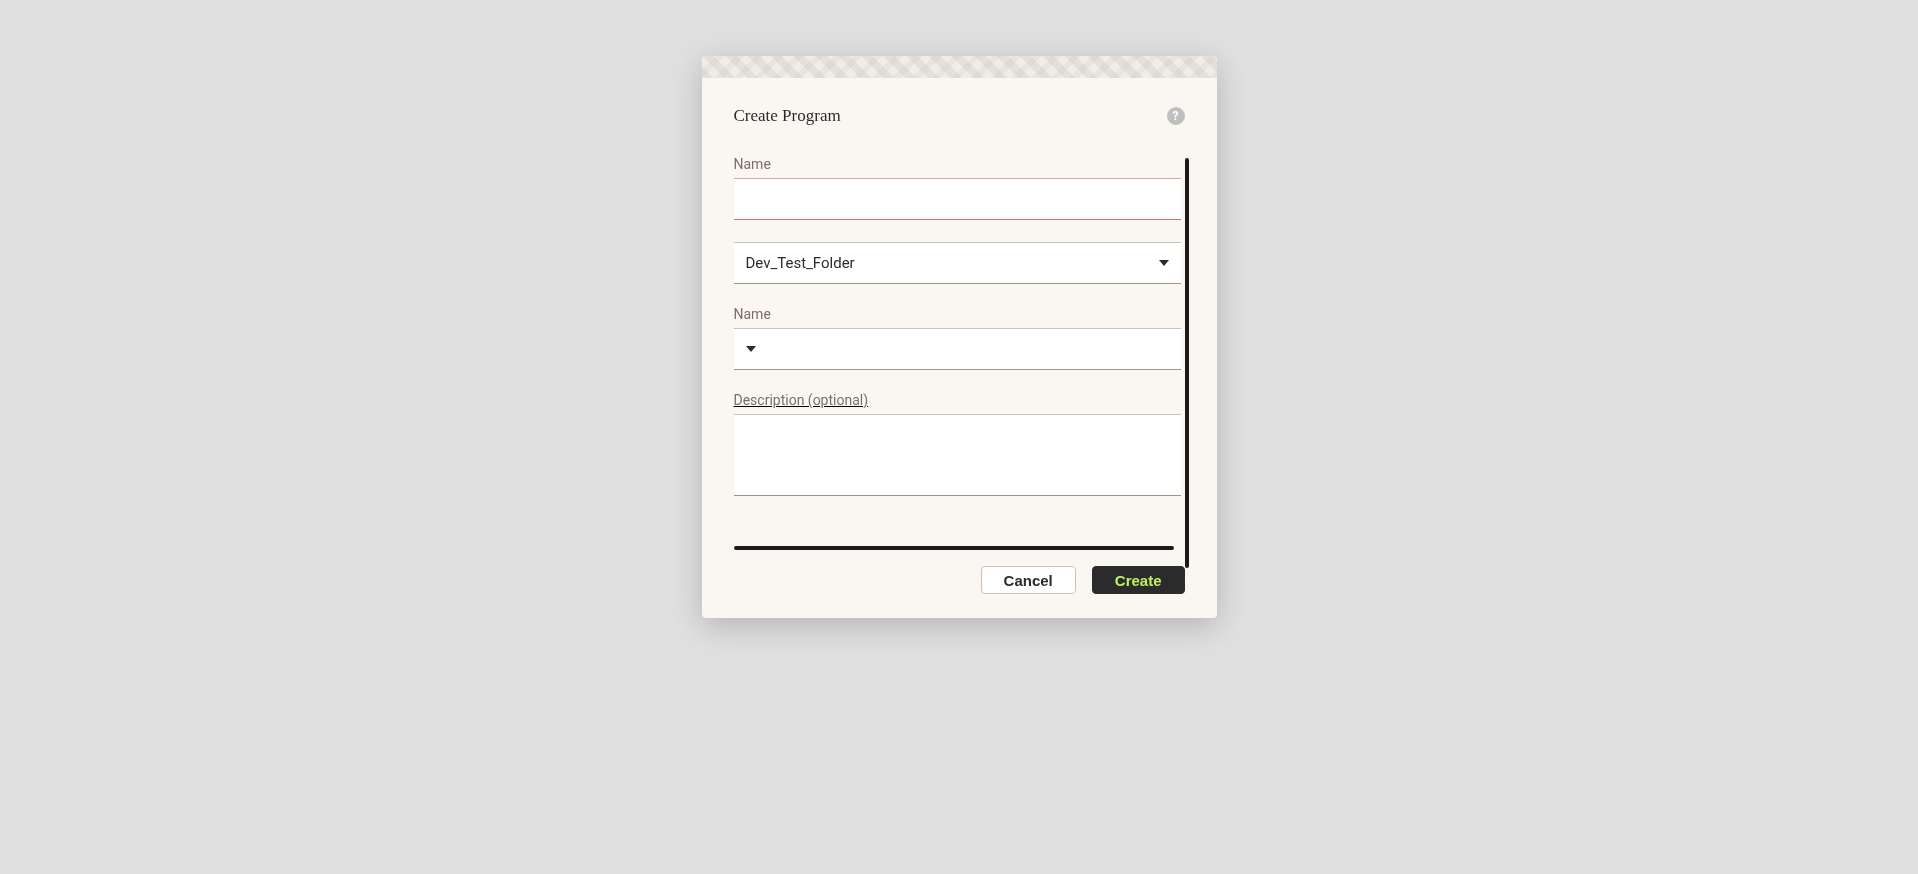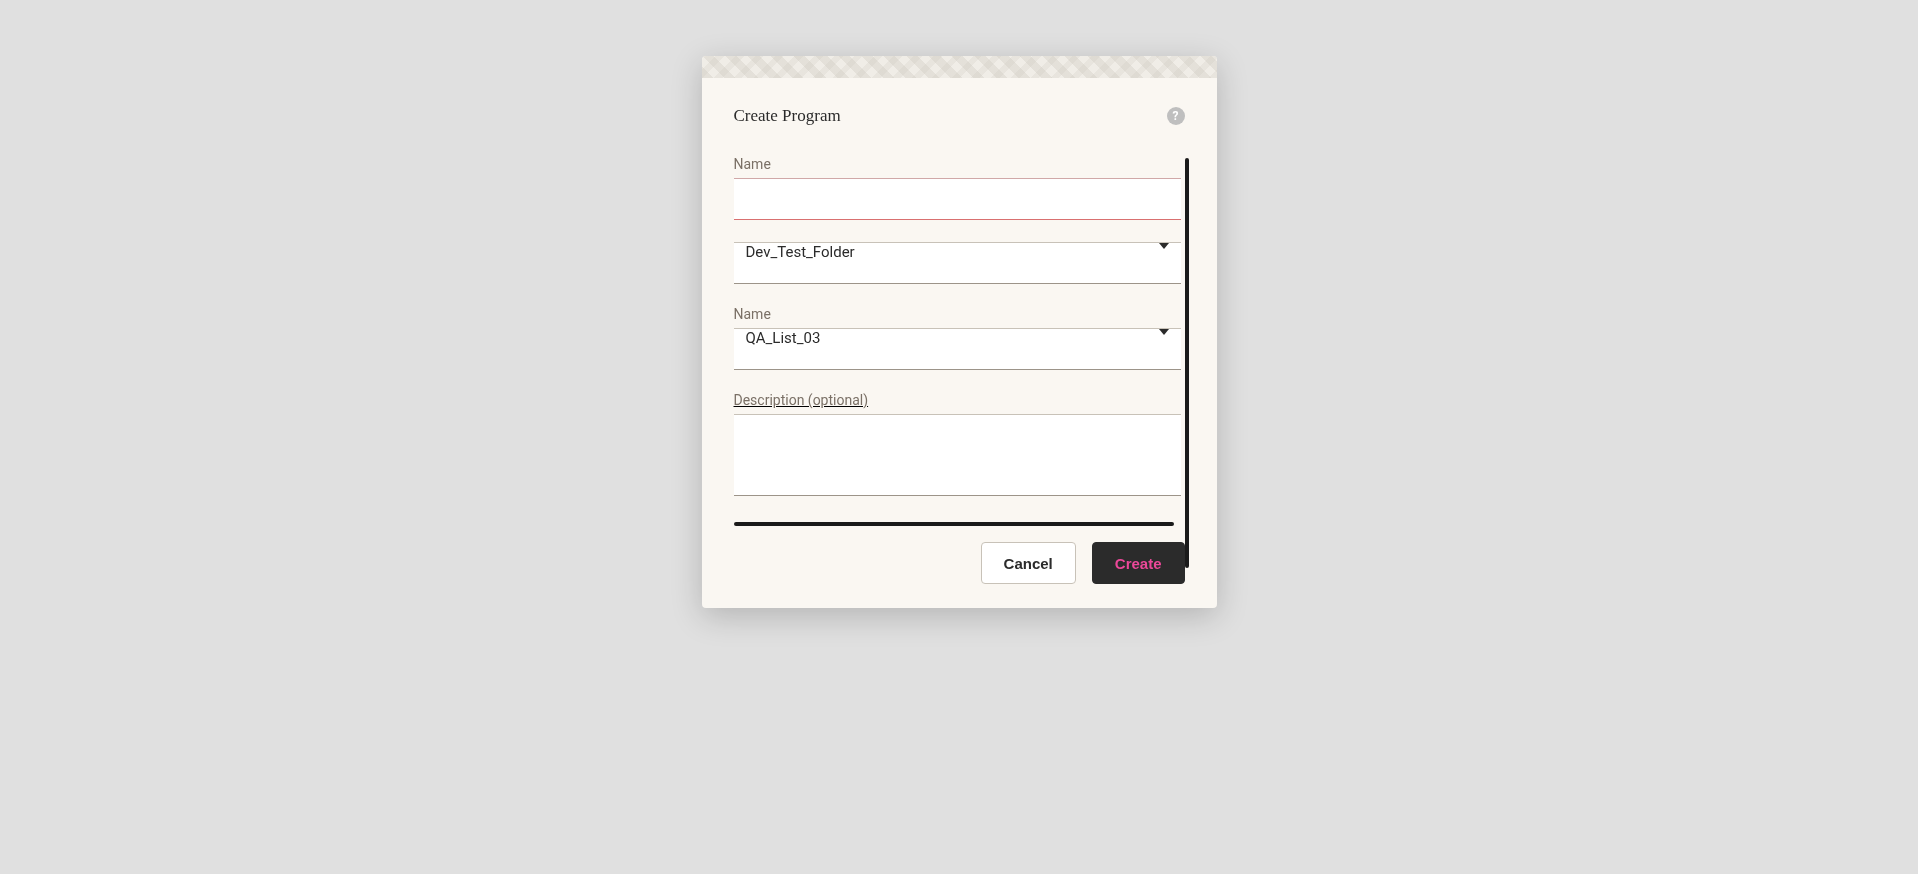--- a/index.html
+++ b/index.html
@@ -131,21 +131,21 @@
     }
 
     .select-wrapper {
       position: relative;
       width: 100%;
       height: 42px;
       background: #ffffff;
       border-top: 1px solid #c8c2b8;
       border-bottom: 1px solid #9c9489;
       display: flex;
-      align-items: flex-start;
+      align-items: center;
       padding: 0 12px;
       cursor: pointer;
     }
 
     .select-value {
       font-size: 15px;
       color: #2b2b2b;
       flex: 1;
     }
 
@@ -166,53 +166,53 @@
       border-bottom: 1px solid #9c9489;
       padding: 10px 12px;
       font-size: 15px;
       font-family: inherit;
       color: #2b2b2b;
       resize: none;
       outline: none;
     }
 
     .form-content {
-      padding-bottom: 26px;
+      padding-bottom: 50px;
       position: relative;
     }
 
     .dialog-footer {
       display: flex;
       justify-content: flex-end;
       gap: 16px;
       padding: 12px 32px 0 32px;
       margin-top: 4px;
     }
 
     .btn {
-      height: 42px;
+      height: 28px;
       padding: 0 22px;
       font-size: 15px;
       font-weight: 600;
       border-radius: 4px;
       cursor: pointer;
       display: flex;
       align-items: center;
       justify-content: center;
     }
 
     .btn-secondary {
       background: #ffffff;
       color: #2b2b2b;
       border: 1px solid #c8c2b8;
     }
 
     .btn-primary {
       background: #2b2b2b;
-      color: #ec4899;
+      color: #bef264;
       border: 1px solid #2b2b2b;
     }
   </style>
 </head>
 <body>
 
 <div class="dialog">
   <div class="dialog-header-pattern"></div>
 
   <div class="dialog-inner">
@@ -232,21 +232,20 @@
         <div class="form-group">
           <div class="select-wrapper">
             <span class="select-value">Dev_Test_Folder</span>
             <span class="select-caret"></span>
           </div>
         </div>
 
         <div class="form-group">
           <label class="form-label">Name</label>
           <div class="select-wrapper">
-            <span class="select-value">QA_List_03</span>
             <span class="select-caret"></span>
           </div>
         </div>
 
         <div class="form-group" style="margin-bottom:0;text-decoration:underline;">
           <label class="form-label">Description (optional)</label>
           <textarea class="textarea" style=""></textarea>
         </div>
 
         <div class="scrollbar-horizontal"></div>

